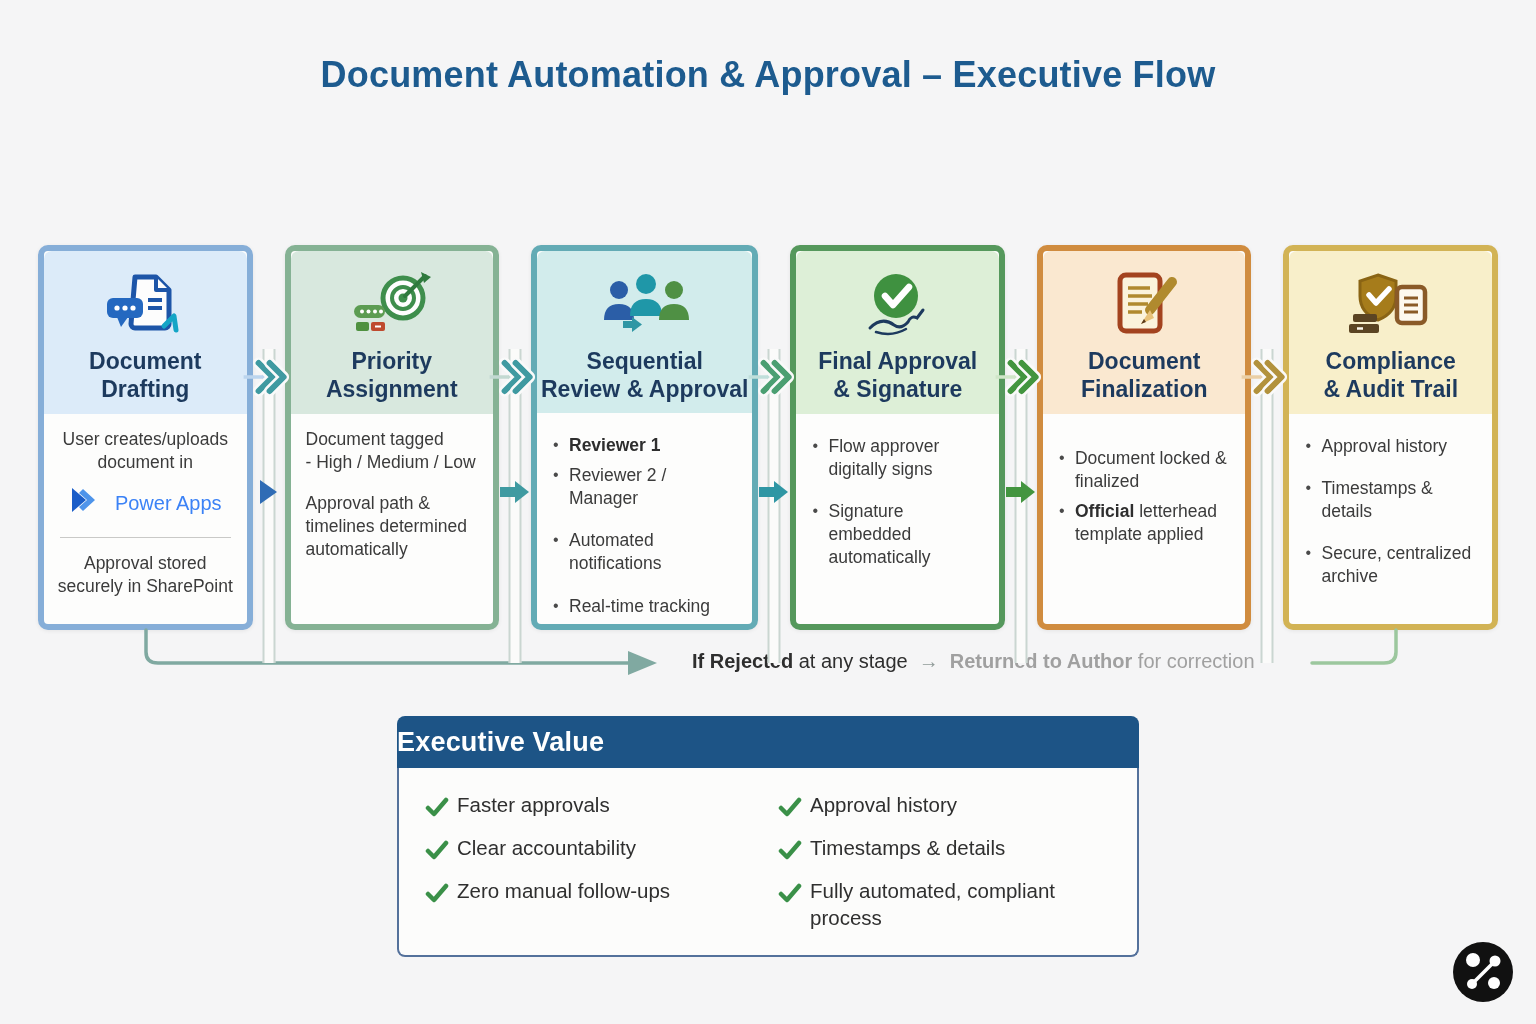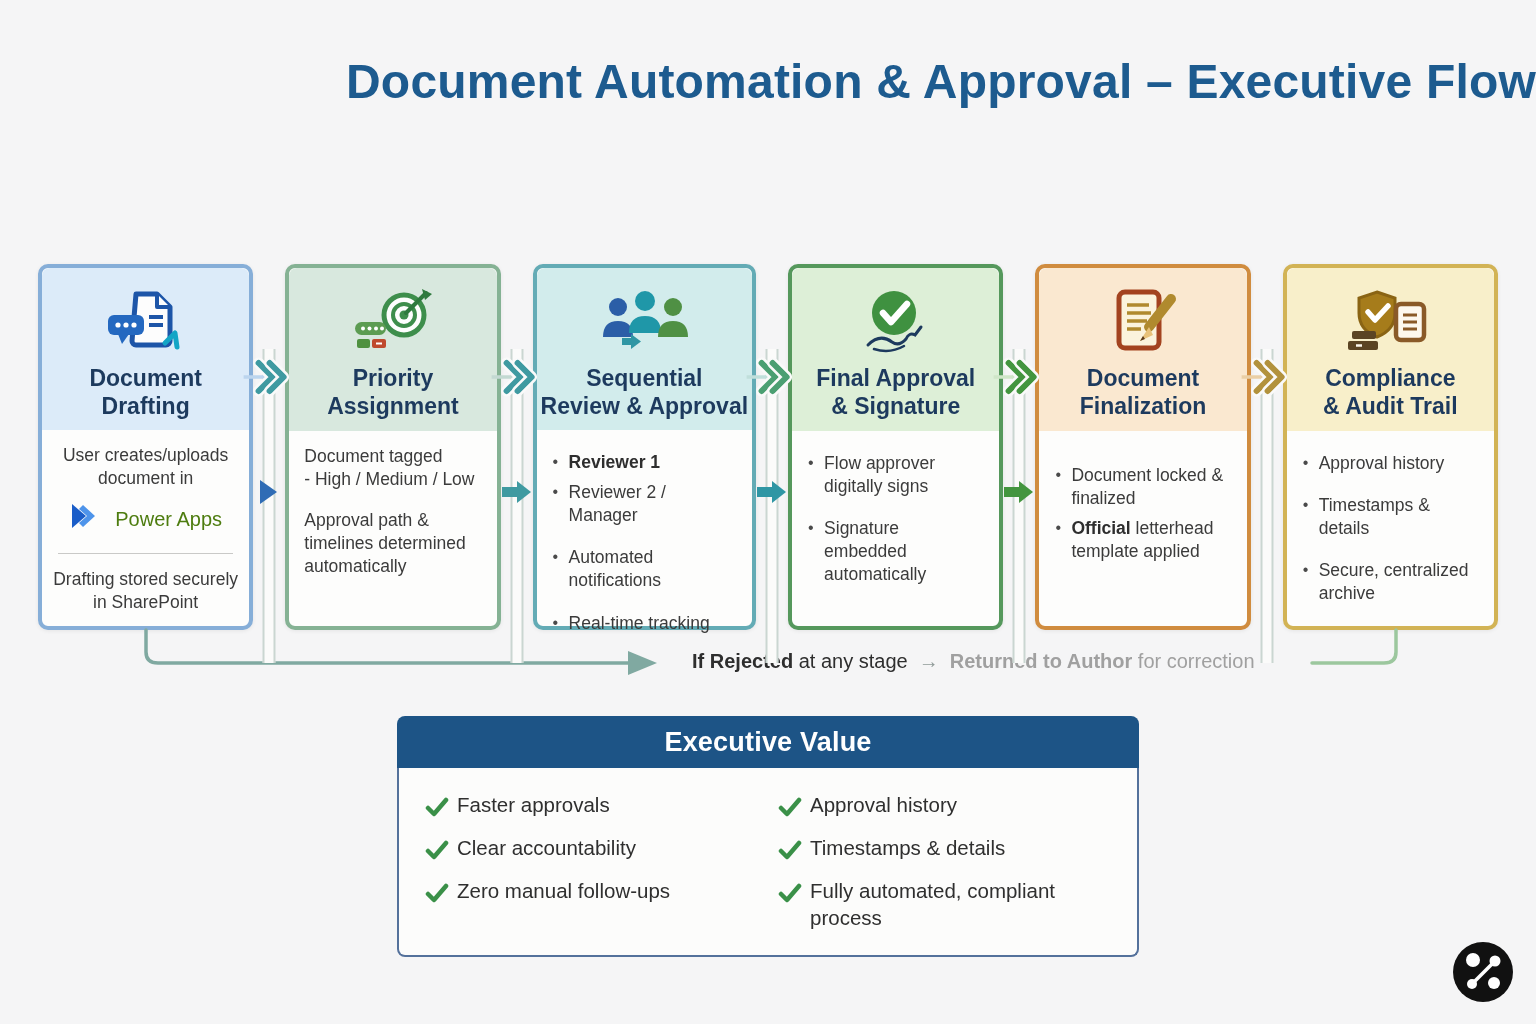--- a/index.html
+++ b/index.html
@@ -5,42 +5,42 @@
   html,body{margin:0;padding:0;}
   body{
     width:1536px;height:1024px;
     background:#f5f5f6;
     font-family:"Liberation Sans", sans-serif;
     position:relative;overflow:hidden;
     color:#3b3b3b;
   }
   .title{
     position:absolute;top:54px;left:0;width:100%;
-    text-align:right;font-size:48px;font-weight:700;
+    text-align:center;font-size:36px;font-weight:700;
     color:var(--title-color,#1d5b8f);letter-spacing:.2px;margin:0;
   }
   
   .flow{position:absolute;left:38px;top:245px;width:1460px;height:385px;display:flex;}
   .card{
     flex:1 1 0;border-radius:10px;background:#fdfdfc;
-    border:4px solid #3b82f6;display:flex;flex-direction:column;
-    box-shadow:0 1px 4px rgba(0,0,0,.07);box-sizing:border-box;margin-top:19px;
+    border:6px solid #3b82f6;display:flex;flex-direction:column;
+    box-shadow:0 1px 4px rgba(0,0,0,.07);box-sizing:border-box;
   }
   .card-header{
     border-radius:8px 8px 0 0;text-align:center;
     padding:14px 4px 10px;height:163px;box-sizing:border-box;
   }
   .icon-wrap{height:80px;display:flex;align-items:center;justify-content:center;}
   .stage-title{font-size:23px;font-weight:700;color:#1d3a5e;line-height:1.22;margin-top:2px;}
   .stage-title div{white-space:nowrap;}
   .card-body{padding:14px 13px 10px 15px;font-size:17.5px;line-height:1.32;color:#3b3b3b;}
   .card-body.center{text-align:center;padding:14px 10px;}
   .card-body p{margin:0 0 4px;}
   .pa-row{display:flex;align-items:center;justify-content:center;gap:10px;margin-top:12px;
-          font-size:20px;color:#4d7c0f;}
+          font-size:20px;color:#3b82f6;}
   .divider{border:none;border-top:1.5px solid #c9c9c7;margin:16px 6px 14px;}
   ul.bullets{list-style:none;margin:2px 0 0;padding:0;}
   ul.bullets li{position:relative;padding-left:17px;margin-top:7px;}
   ul.bullets li::before{content:"•";position:absolute;left:1px;top:0;color:#4a4a4a;font-size:16px;}
   ul.bullets li.gap{margin-top:19px;}
   ul.bullets b{font-weight:700;color:#2e2e2e;}
   
   .s1{border-color:var(--s1-border);} .s1 .card-header{background:var(--s1-bg);}
   .s2{border-color:var(--s2-border);} .s2 .card-header{background:var(--s2-bg);}
   .s3{border-color:var(--s3-border);} .s3 .card-header{background:var(--s3-bg);}
@@ -69,21 +69,21 @@
   .return-path{position:absolute;left:0;top:628px;z-index:0;}
   .reject-note{position:absolute;left:692px;top:650px;font-size:20px;white-space:nowrap;}
   .reject-note .dk{color:#2e2e2e;}
   .reject-note .gr{color:var(--gray-text);}
   .reject-note .b{font-weight:700;}
   .reject-note .arrow-glyph{color:#8f9a98;margin:0 11px;font-weight:700;}
   
   .ev{position:absolute;left:397px;top:716px;width:742px;z-index:2;}
   .ev-header{
     height:52px;background:var(--ev-header-bg);border-radius:8px 8px 0 0;
-    display:flex;align-items:center;justify-content:center;
+    display:flex;align-items:center;justify-content:flex-start;
     color:#fff;font-size:27px;font-weight:700;letter-spacing:.2px;
   }
   .ev-body{
     background:#fcfcfb;border:2px solid var(--ev-border);border-top:none;
     border-radius:0 0 8px 8px;padding:24px 20px 8px 26px;
     display:grid;grid-template-columns:1fr 1fr;column-gap:14px;
   }
   .ev-body ul{list-style:none;margin:0;padding:0;}
   .ev-body li{display:flex;align-items:flex-start;gap:8px;margin-bottom:16px;
               font-size:20.5px;color:#2f2f2f;line-height:1.3;}
@@ -126,21 +126,21 @@
         <div class="pa-row">
           <span>
             <svg width="36" height="28" viewBox="0 0 36 28">
               <path d="M3,2 L17,14 L3,26 Z" fill="#1a5dc8"></path>
               <path d="M14,3 L26,14 L14,25 L10,21 L18,14 L10,7 Z" fill="#4e94ea"></path>
             </svg>
           </span>
           <span>Power Apps</span>
         </div>
         <hr class="divider">
-        <p>Drafting stored securely in SharePoint</p>
+        <p>Approval stored securely in SharePoint</p>
       </div>
     </section>
 
     <div class="gapc g1">
       <div class="pole"></div>
       <svg class="chev" width="54" height="40" viewBox="0 0 54 40">
         <path class="lead" d="M0,20 H20"></path>
         <path class="outline" d="M15,6 L29,20 L15,34"></path>
           <path class="c" d="M15,6 L29,20 L15,34" stroke-width="6"></path>
         <path class="outline" d="M26,6 L40,20 L26,34"></path>

